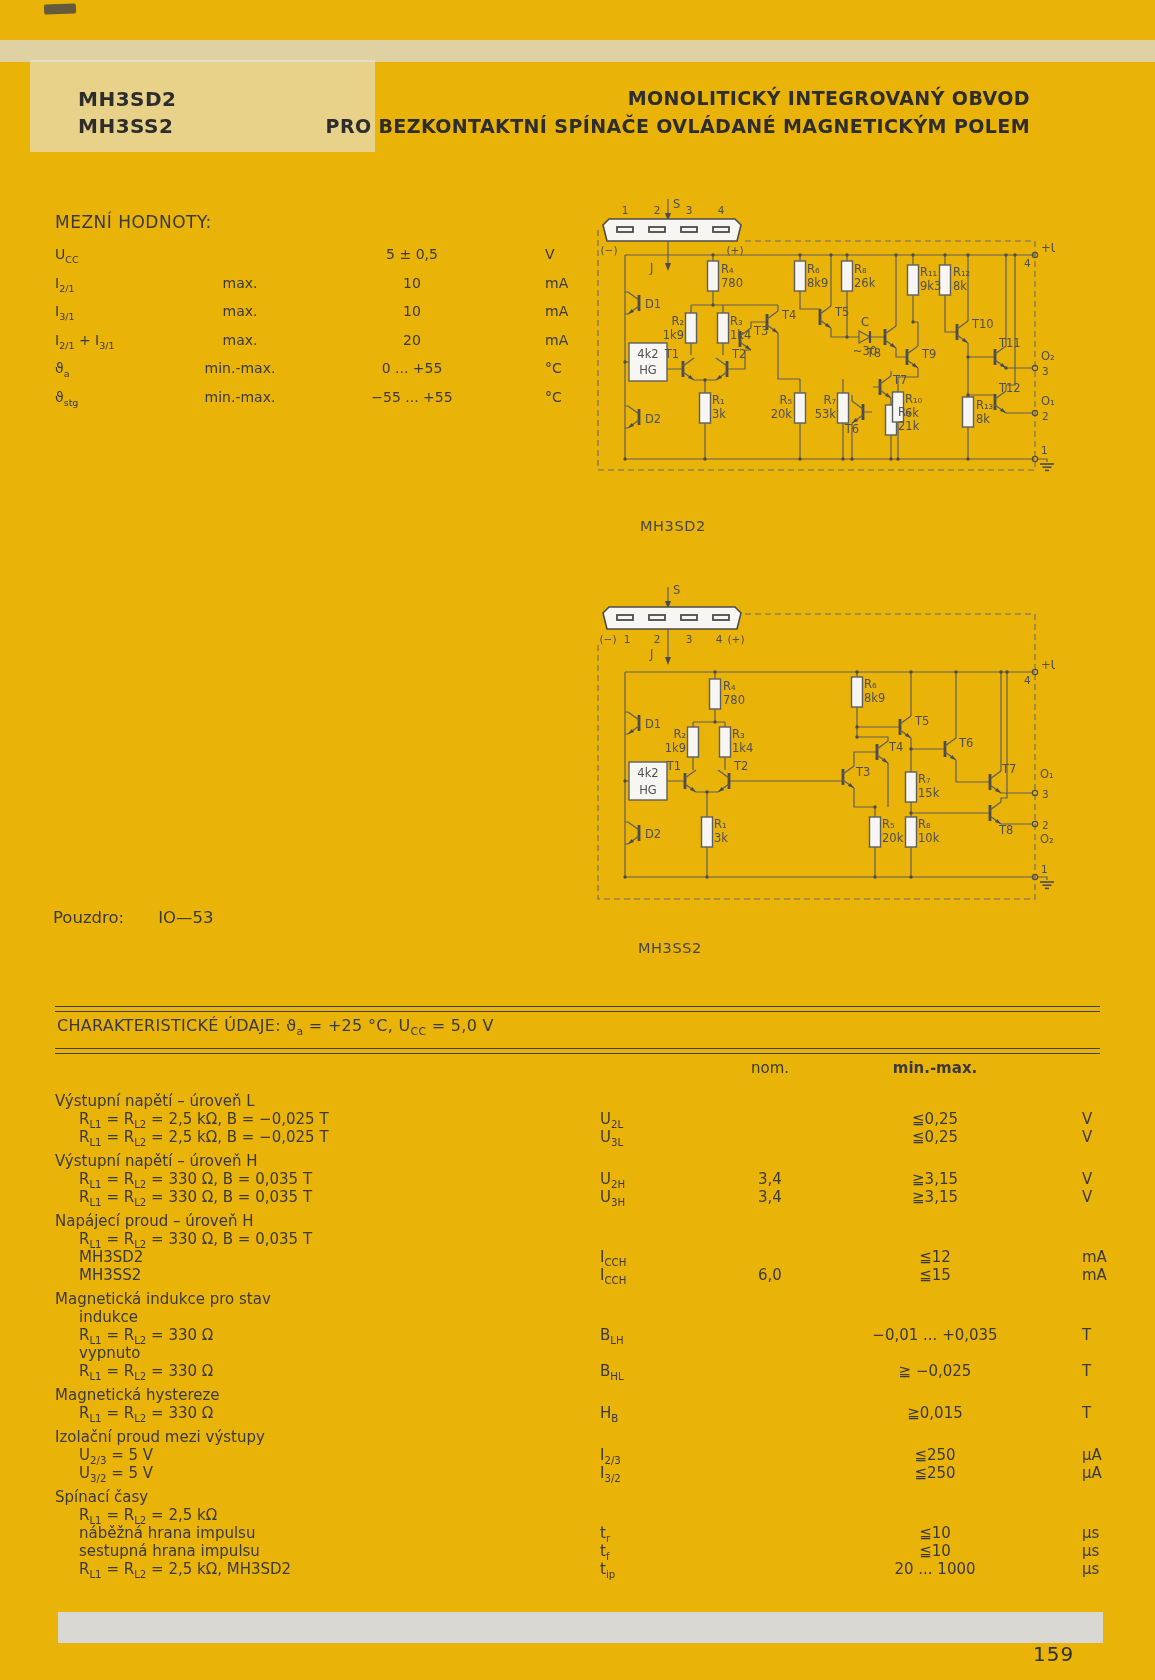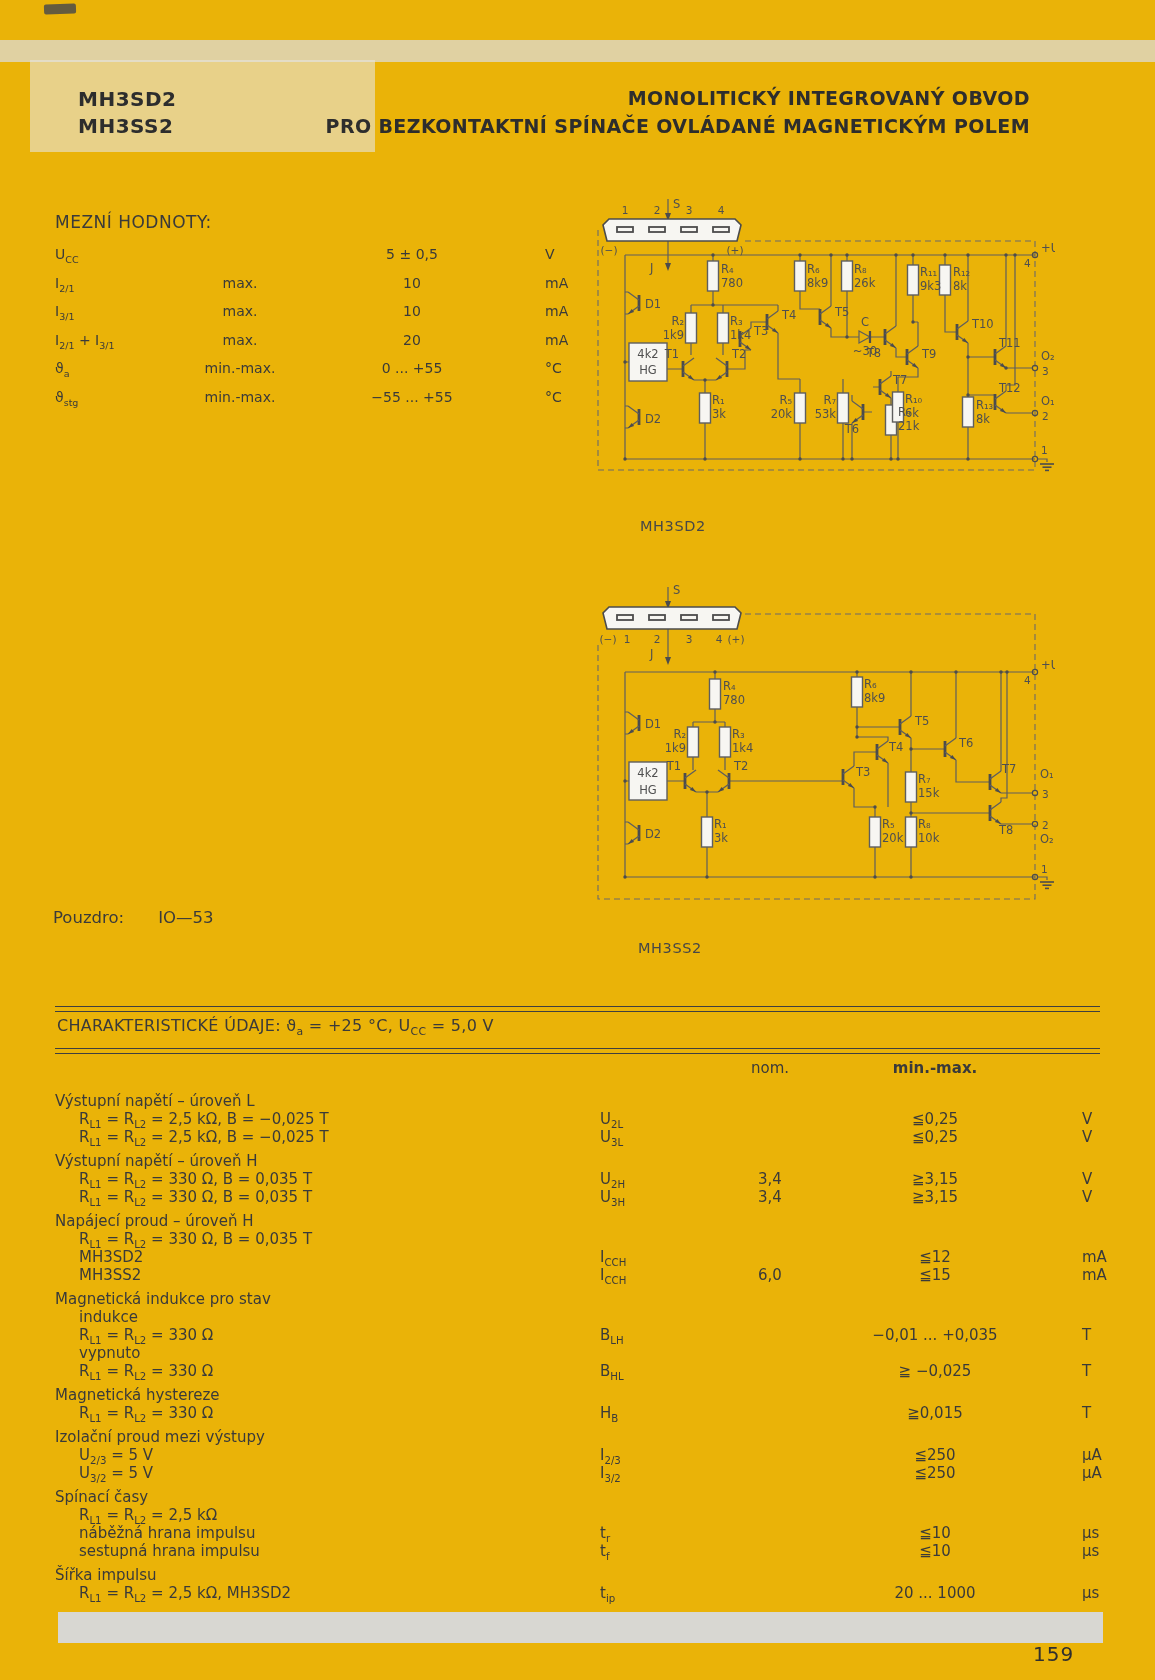--- a/index.html
+++ b/index.html
@@ -586,27 +586,20 @@
       <span class="c-mm"><span>≦10</span></span>
       <span class="c-unit"><span>μs</span></span>
     </div>
       <div class="crow">
       <span class="c-label"><span>sestupná hrana impulsu</span></span>
       <span class="c-sym"><span>t</span><sub>f</sub></span>
       <span class="c-nom"></span>
       <span class="c-mm"><span>≦10</span></span>
       <span class="c-unit"><span>μs</span></span>
     </div>
-      <div class="crow group">
-      <span class="c-label"><span>Šířka impulsu</span></span>
-      <span class="c-sym"></span>
-      <span class="c-nom"></span>
-      <span class="c-mm"></span>
-      <span class="c-unit"></span>
-    </div>
       <div class="crow">
       <span class="c-label"><span>R</span><sub>L1</sub><span> = R</span><sub>L2</sub><span> = 2,5 kΩ, MH3SD2</span></span>
       <span class="c-sym"><span>t</span><sub>ip</sub></span>
       <span class="c-nom"></span>
       <span class="c-mm"><span>20 ... 1000</span></span>
       <span class="c-unit"><span>μs</span></span>
     </div>
     </div>
 
   <div class="abs band-bottom"></div>

